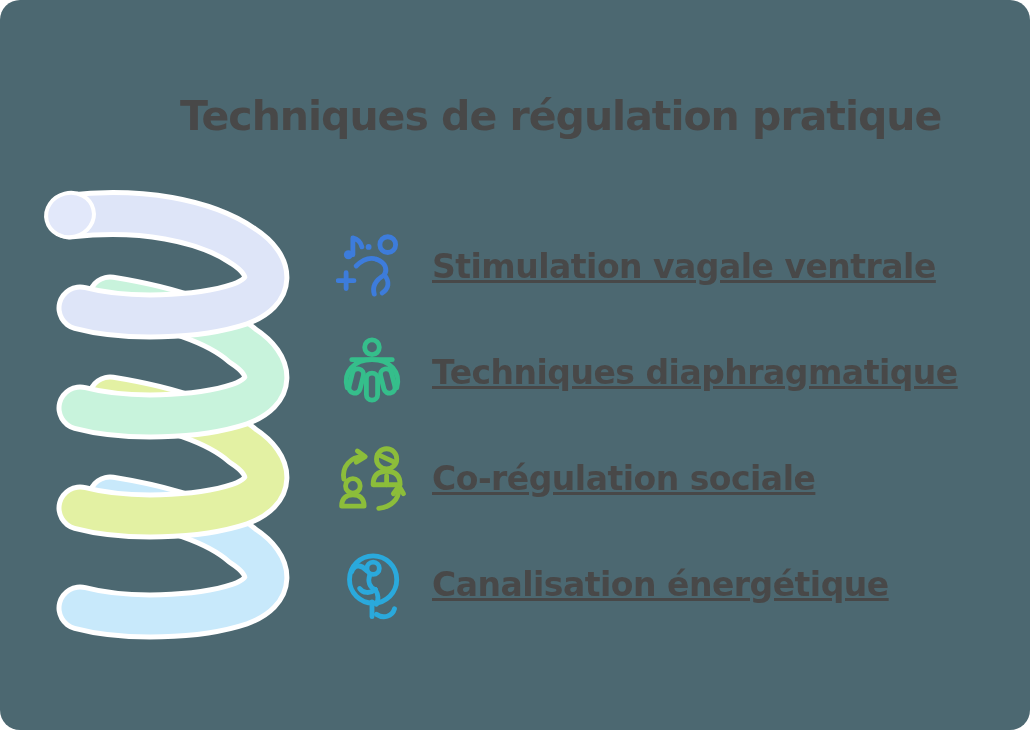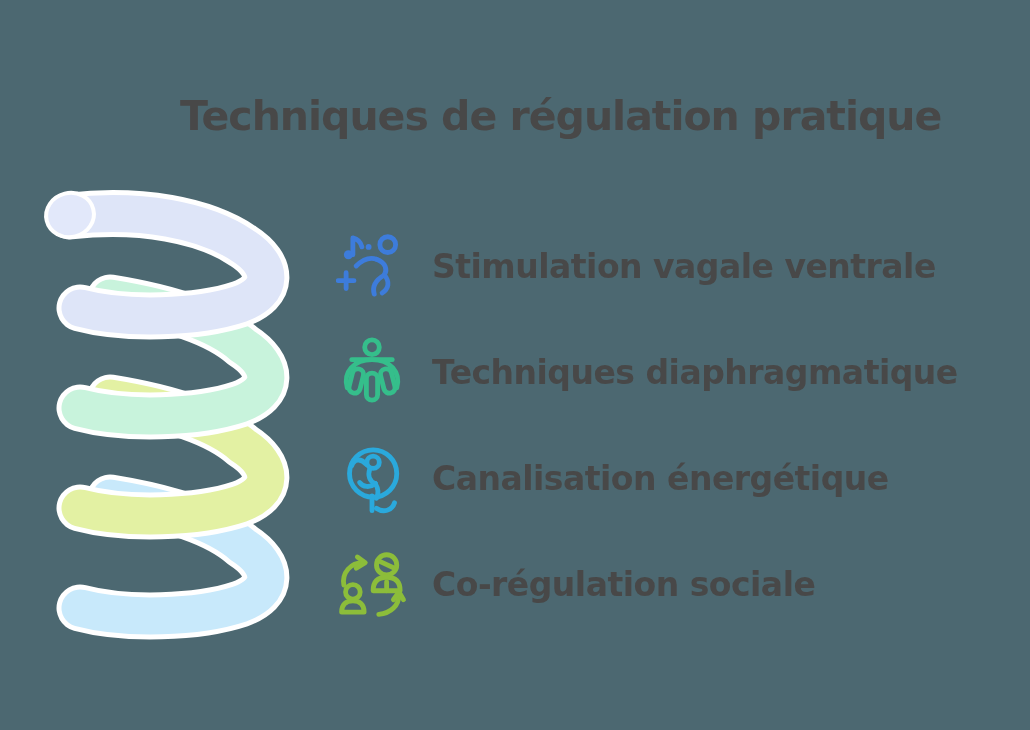--- a/index.html
+++ b/index.html
@@ -45,26 +45,27 @@
   .icon svg *{
     fill:none;stroke:currentColor;stroke-width:4.3;
     stroke-linecap:round;stroke-linejoin:round;
   }
   .icon svg .fill{fill:currentColor;stroke:none;}
   .label{
     font-size:33px;
     font-weight:bold;
     letter-spacing:-0.5px;
     white-space:nowrap;
+    text-decoration:underline;
   }
 </style>
 </head>
 <body>
 
-<div class="canvas" style="background: rgb(76, 104, 113); color: rgb(72, 72, 72);">
+<div class="canvas" style="background: rgb(76, 104, 113); color: rgb(72, 72, 72); border-radius: 20px;">
 
   <div class="title">Techniques de régulation pratique</div>
 
   <svg class="spiral" viewBox="0 0 265 470" aria-hidden="true">
 
     <path class="outline" d="M 80,322 C 142,332 188,348 213,370 C 244,390 244,416 210,428 C 168,442 95,444 50,432"></path>
     <path class="band" style="stroke:var(--loop3)" d="M 80,322 C 142,332 188,348 213,370 C 244,390 244,416 210,428 C 168,442 95,444 50,432"></path>
 
     <path class="outline" d="M 80,222 C 142,232 188,248 213,270 C 244,290 244,316 210,328 C 168,342 95,344 50,332"></path>
     <path class="band" style="stroke:var(--loop2)" d="M 80,222 C 142,232 188,248 213,270 C 244,290 244,316 210,328 C 168,342 95,344 50,332"></path>
@@ -105,47 +106,47 @@
           <path d="M10,46 C6,32 16,21 32,21 C48,21 58,32 54,46"></path>
           <rect x="13" y="29" width="10" height="22" rx="5" transform="rotate(14 18 40)"></rect>
           <rect x="41" y="29" width="10" height="22" rx="5" transform="rotate(-14 46 40)"></rect>
           <rect x="27" y="33" width="10" height="24" rx="5"></rect>
         </svg>
       </span>
       <span class="label">Techniques diaphragmatique</span>
     </div>
 
     <div class="item">
-      <span class="icon" style="color: rgb(42, 169, 220);">
-        <svg viewBox="0 0 64 64">
-          <circle cx="33" cy="28" r="21"></circle>
-          <circle cx="33" cy="18" r="5.5"></circle>
-          <path d="M27,20 C22,14 16,15 14,21"></path>
-          <path d="M30,24 C28,30 30,35 35,37"></path>
-          <path d="M35,37 C30,41 24,40 21,36"></path>
-          <path d="M35,37 C38,42 38,46 36,50"></path>
-          <path d="M32,48 V61"></path>
-          <path d="M36,59 C42,63 50,61 52,54"></path>
-        </svg>
-      </span>
-      <span class="label">Canalisation énergétique</span>
-    </div>
-
-    <div class="item">
       <span class="icon" style="color: rgb(140, 189, 58);">
         <svg viewBox="0 0 64 64">
           <circle cx="45" cy="15" r="9"></circle>
           <path d="M37,11 L52,18"></path>
           <path d="M33,38 C33,29 38,26 45,26 C52,26 57,29 57,38 Z"></path>
           <path d="M45,30 V38"></path>
           <circle cx="15" cy="39" r="6.5"></circle>
           <path d="M5,57 C5,50 9,47 15,47 C21,47 25,50 25,57 Z"></path>
           <path d="M7,33 C5,22 13,13 24,13"></path>
           <path d="M19,8 L26,13 L18,18"></path>
           <path d="M38,59 C49,58 56,51 56,41"></path>
           <path d="M51,46 L56,39 L60,46"></path>
         </svg>
       </span>
       <span class="label">Co-régulation sociale</span>
     </div>
 
+    <div class="item">
+      <span class="icon" style="color: rgb(42, 169, 220);">
+        <svg viewBox="0 0 64 64">
+          <circle cx="33" cy="28" r="21"></circle>
+          <circle cx="33" cy="18" r="5.5"></circle>
+          <path d="M27,20 C22,14 16,15 14,21"></path>
+          <path d="M30,24 C28,30 30,35 35,37"></path>
+          <path d="M35,37 C30,41 24,40 21,36"></path>
+          <path d="M35,37 C38,42 38,46 36,50"></path>
+          <path d="M32,48 V61"></path>
+          <path d="M36,59 C42,63 50,61 52,54"></path>
+        </svg>
+      </span>
+      <span class="label">Canalisation énergétique</span>
+    </div>
+
   </div>
 </div>
 
 </body></html>

